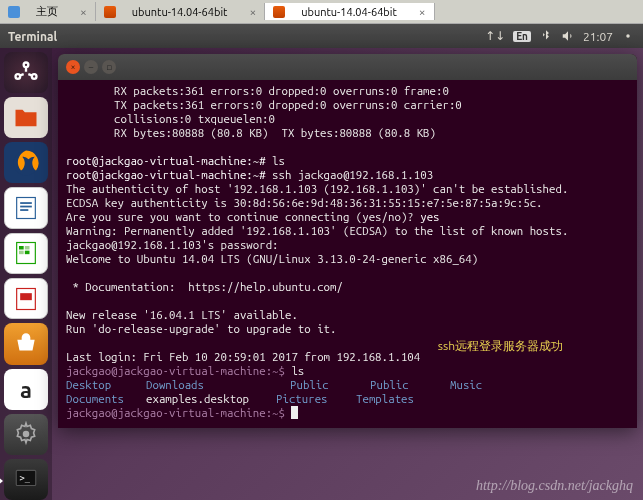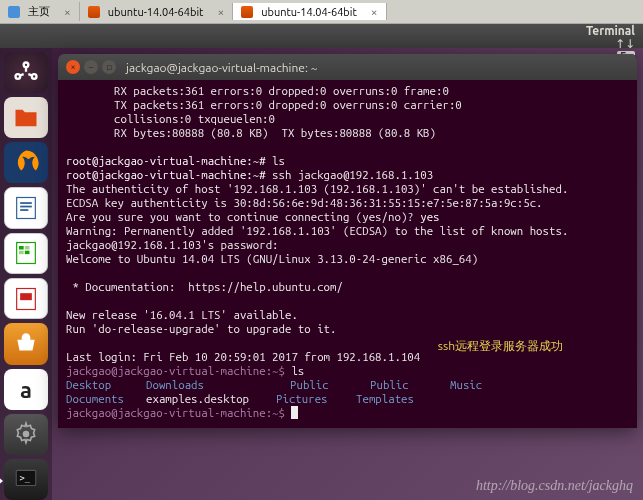--- a/index.html
+++ b/index.html
@@ -1,24 +1,24 @@
 <!DOCTYPE html>
 <html><head>
 <meta charset="utf-8">
 <style>
 * { margin: 0; padding: 0; box-sizing: border-box; }
 body { width: 643px; height: 500px; font-family: "Ubuntu", "DejaVu Sans", sans-serif; background: linear-gradient(135deg, #3a1a3a 0%, #5a3a5a 50%, #6a4a6a 100%); overflow: hidden; position: relative; }
 .browser-tabs { height: 24px; background: #d0d0c8; display: flex; align-items: center; font-size: 11px; border-bottom: 1px solid #aaa; }
-.btab { display: flex; align-items: center; padding: 2px 8px; border-right: 1px solid #aaa; gap: 8px; cursor: pointer; }
+.btab { display: flex; align-items: center; padding: 2px 8px; border-right: 1px solid #aaa; gap: 16px; cursor: pointer; }
 .btab.active { background: #fff; }
 .bfav { width: 12px; height: 12px; display: inline-block; }
 .bfav.home { background: #4a90d9; border-radius: 2px; }
 .bfav.vm { background: linear-gradient(#e85c0c, #c04000); border-radius: 2px; }
 .bclose { margin-left: 6px; color: #666; font-size: 12px; }
-.topbar { height: 24px; background: linear-gradient(#4c4c4c, #3c3c3c); display: flex; align-items: flex-end; color: #dfdbd2; font-size: 12px; padding: 0 8px; flex-direction: column; }
+.topbar { height: 24px; background: linear-gradient(#4c4c4c, #3c3c3c); display: flex; align-items: center; color: #dfdbd2; font-size: 12px; padding: 0 8px; }
 .topbar .title { font-weight: bold; }
 .topbar .spacer { flex: 1; }
 .ind { margin-left: 8px; display: inline-flex; align-items: center; justify-content: center; }
 .ind-en { background: #ddd; color: #333; border-radius: 2px; padding: 0 3px; font-size: 10px; font-weight: bold; }
 .gear { width: 14px; height: 14px; }
 .launcher { position: absolute; left: 0; top: 48px; bottom: 0; width: 52px; background: rgba(50, 30, 50, 0.6); display: flex; flex-direction: column; align-items: center; padding-top: 4px; gap: 4px; }
 .licon { width: 44px; height: 44px; border-radius: 8px; display: flex; align-items: center; justify-content: center; font-size: 22px; cursor: pointer; }
 .licon.dash { background: radial-gradient(#4a2a3a, #2a1a2a); color: #fff; }
 .licon.files { background: #e6e0d8; color: #dd4814; }
 .licon.ff { background: #1a3a6a; color: #ff9500; }
@@ -147,21 +147,20 @@
         <text x="6" y="14" fill="#eee" font-size="8" font-family="monospace">&gt;_</text>
       </svg>
   </div>
 </div>
 
 <div class="termwin">
   <div class="termtitle">
     <span class="wbtn close">×</span>
     <span class="wbtn">–</span>
     <span class="wbtn">▫</span>
-    <span style="margin-left:6px">jackgao@jackgao-virtual-machine: ~</span>
   </div>
   <div class="termbody"><span style="padding-left:48px;display:block">RX packets:361 errors:0 dropped:0 overruns:0 frame:0</span><span style="padding-left:48px;display:block">TX packets:361 errors:0 dropped:0 overruns:0 carrier:0</span><span style="padding-left:48px;display:block">collisions:0 txqueuelen:0</span><span style="padding-left:48px;display:block">RX bytes:80888 (80.8 KB)  TX bytes:80888 (80.8 KB)</span>
 <span class="tw">root@jackgao-virtual-machine:~#</span> <span>ls</span>
 <span class="tw">root@jackgao-virtual-machine:~#</span> <span>ssh jackgao@192.168.1.103</span>
 <span>The authenticity of host '192.168.1.103 (192.168.1.103)' can't be established.</span>
 <span>ECDSA key authenticity is 30:8d:56:6e:9d:48:36:31:55:15:e7:5e:87:5a:9c:5c.</span>
 <span>Are you sure you want to continue connecting (yes/no)?</span> <span class="tw">yes</span>
 <span>Warning: Permanently added '192.168.1.103' (ECDSA) to the list of known hosts.</span>
 <span>jackgao@192.168.1.103's password:</span>
 <span>Welcome to Ubuntu 14.04 LTS (GNU/Linux 3.13.0-24-generic x86_64)</span>

